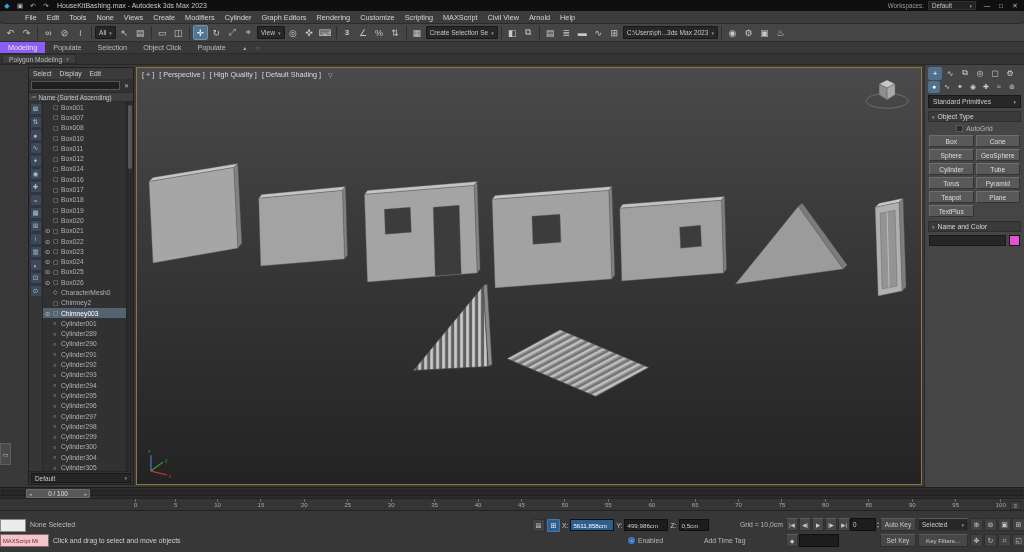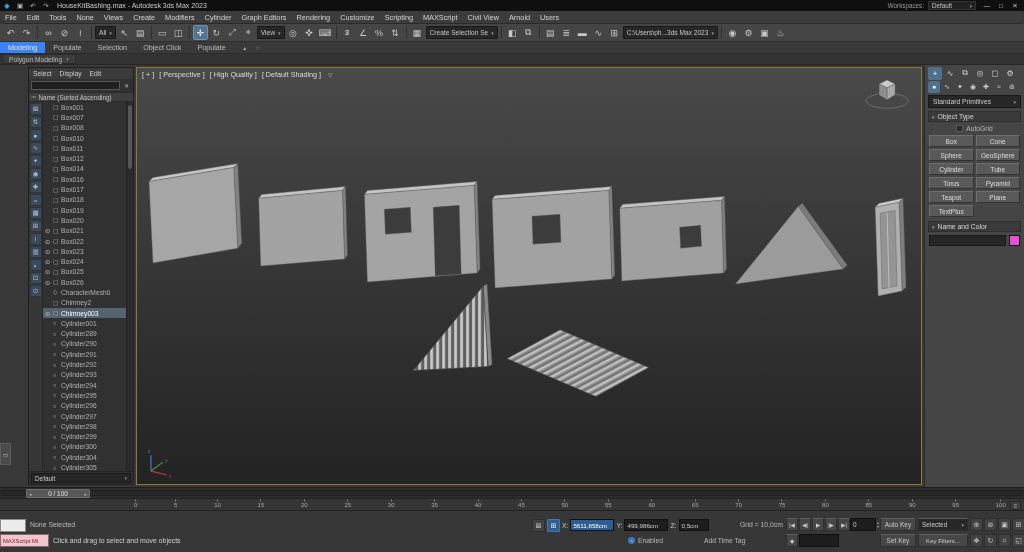--- a/index.html
+++ b/index.html
@@ -14,42 +14,42 @@
   .qat .icon[data-name="app-logo-icon"] { color:#2fa8da; font-size:7px; }
   .app-title { font-size:7px; color:#c9c9c9; margin-left:6px; white-space:nowrap; }
   .tb-right { margin-left:auto; display:flex; align-items:center; gap:4px; }
   .ws-label { font-size:6.3px; color:#9a9a9a; }
   .ws-combo { width:48px; height:9px; background:#222; border:1px solid #333; color:#c6c6c6; font-size:6.3px; display:flex; align-items:center; padding:0 3px; }
   .ws-combo::after { content:"▾"; margin-left:auto; font-size:5px; color:#888; }
   .win-btns { display:flex; }
   .win-btns .icon { width:14px; height:11px; color:#c0c0c0; font-size:6.5px; display:flex; align-items:center; justify-content:center; }
 
   
-  .menubar { position:absolute; left:0; top:11px; width:1024px; height:13px; background:#3c3c3c; border-bottom:1px solid #2b2b2b; display:flex; align-items:center; padding-left:0;border-radius:6px; }
+  .menubar { position:absolute; left:0; top:11px; width:1024px; height:13px; background:#3c3c3c; border-bottom:1px solid #2b2b2b; display:flex; align-items:center; padding-left:20px;border-radius:6px; }
   .menu-item { padding:0 5px; font-size:7.3px; color:#d4d4d4; white-space:nowrap; }
 
   
   .maintoolbar { position:absolute; left:0; top:24px; width:1024px; height:18px; background:#454545; border-bottom:1px solid #2e2e2e; display:flex; align-items:center; gap:1px; padding:0 3px; overflow:hidden; }
   .tb-item { width:15px; height:15px; display:flex; align-items:center; justify-content:center; color:#c8c8c8; font-size:9px; flex:none; border-radius:2px; }
   .tb-item .t { display:none; }
   .tb-item.sep { width:1px; height:13px; background:#2f2f2f; margin:0 2px; border-radius:0; }
   .tb-item.active { background:#53748f; border:1px solid #6e93ad; color:#fff; }
   .tb-item.combo { width:auto; height:13px; background:#272727; border:1px solid #191919; border-radius:1px; padding:0 3px; font-size:6.6px; color:#c6c6c6; justify-content:flex-start; }
   .tb-item.combo .t { display:inline; white-space:nowrap; overflow:hidden; }
   .tb-item.combo::after { content:"▾"; font-size:5px; color:#9a9a9a; margin-left:3px; }
   [data-name="selection-filter-combo"] { width:30px; }
   [data-name="reference-coordinate-combo"] { width:38px; }
   [data-name="named-selection-sets-combo"] { width:86px; }
   [data-name="project-folder-combo"] { width:90px; }
   [data-name="snaps-toggle-icon"] { font-size:8px; font-weight:bold; }
 
   
   .ribbontabs { position:absolute; left:0; top:42px; width:1024px; height:12px; background:#393939; border-bottom:1px solid #2c2c2c; display:flex; align-items:stretch; }
   .rtab { padding:0 8px; font-size:7.2px; color:#bdbdbd; display:flex; align-items:center; }
-  .rtab.active { background:#3b82f6; color:#e8e8e8; }
+  .rtab.active { background:#8b5cf6; color:#e8e8e8; }
   .ribbon-extra { display:flex; align-items:center; gap:3px; margin-left:6px; }
   .ribbon-extra .icon { width:10px; height:10px; font-size:6px; color:#aaa; display:flex; align-items:center; justify-content:center; }
   .polyrow { position:absolute; left:0; top:54px; width:1024px; height:11px; background:#333; border-bottom:1px solid #272727; display:flex; align-items:center; }
   .polytab { margin-left:2px; padding:0 6px; height:10px; background:#3d3d3d; border:1px solid #2a2a2a; font-size:6.7px; color:#b8b8b8; display:flex; align-items:center; }
   .polytab::after { content:"▾"; font-size:5px; color:#888; margin-left:4px; }
 
   
   .workspace { position:absolute; left:0; top:65px; width:1024px; height:422px; background:#383838; }
 
   
@@ -208,21 +208,21 @@
       <div class="menu-item" data-name="menu-create"><span>Create</span></div>
       <div class="menu-item" data-name="menu-modifiers"><span>Modifiers</span></div>
       <div class="menu-item" data-name="menu-animation"><span>Cylinder</span></div>
       <div class="menu-item" data-name="menu-graph-editors"><span>Graph Editors</span></div>
       <div class="menu-item" data-name="menu-rendering"><span>Rendering</span></div>
       <div class="menu-item" data-name="menu-customize"><span>Customize</span></div>
       <div class="menu-item" data-name="menu-scripting"><span>Scripting</span></div>
       <div class="menu-item" data-name="menu-substance"><span>MAXScript</span></div>
       <div class="menu-item" data-name="menu-civil-view"><span>Civil View</span></div>
       <div class="menu-item" data-name="menu-arnold"><span>Arnold</span></div>
-      <div class="menu-item" data-name="menu-help"><span>Users</span></div>
+      <div class="menu-item" data-name="menu-help"><span>Help</span></div>
     </div>
 
   <div class="maintoolbar" data-name="main-toolbar">
 
   <div class="tb-item" data-name="undo-icon">
         <span class="g">↶</span>
       </div>
       <div class="tb-item" data-name="redo-icon">
         <span class="g">↷</span>
       </div>

